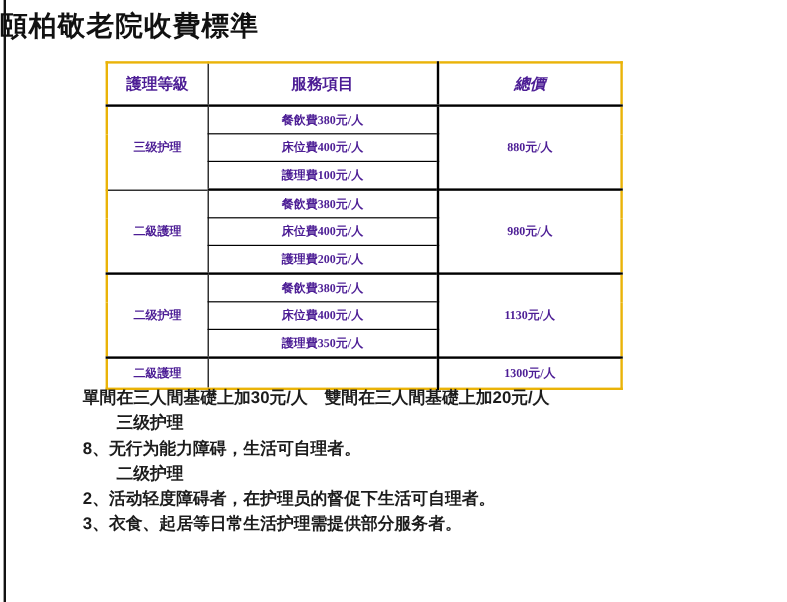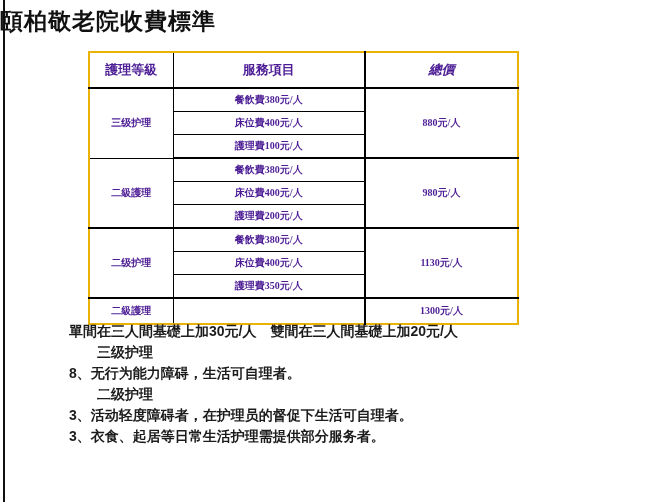--- a/index.html
+++ b/index.html
@@ -146,16 +146,16 @@
         <td class="price-cell">1300元/人</td>
       </tr>
     </tbody>
   </table>
 
   <div class="notes">
     <div class="note-line">單間在三人間基礎上加30元/人　雙間在三人間基礎上加20元/人</div>
     <div class="note-line heading">三级护理</div>
     <div class="note-line">8、无行为能力障碍，生活可自理者。</div>
     <div class="note-line heading">二级护理</div>
-    <div class="note-line">3、活动轻度障碍者，在护理员的督促下生活可自理者。</div>
+    <div class="note-line">2、活动轻度障碍者，在护理员的督促下生活可自理者。</div>
     <div class="note-line">3、衣食、起居等日常生活护理需提供部分服务者。</div>
   </div>
 </div>
 
 </body></html>

